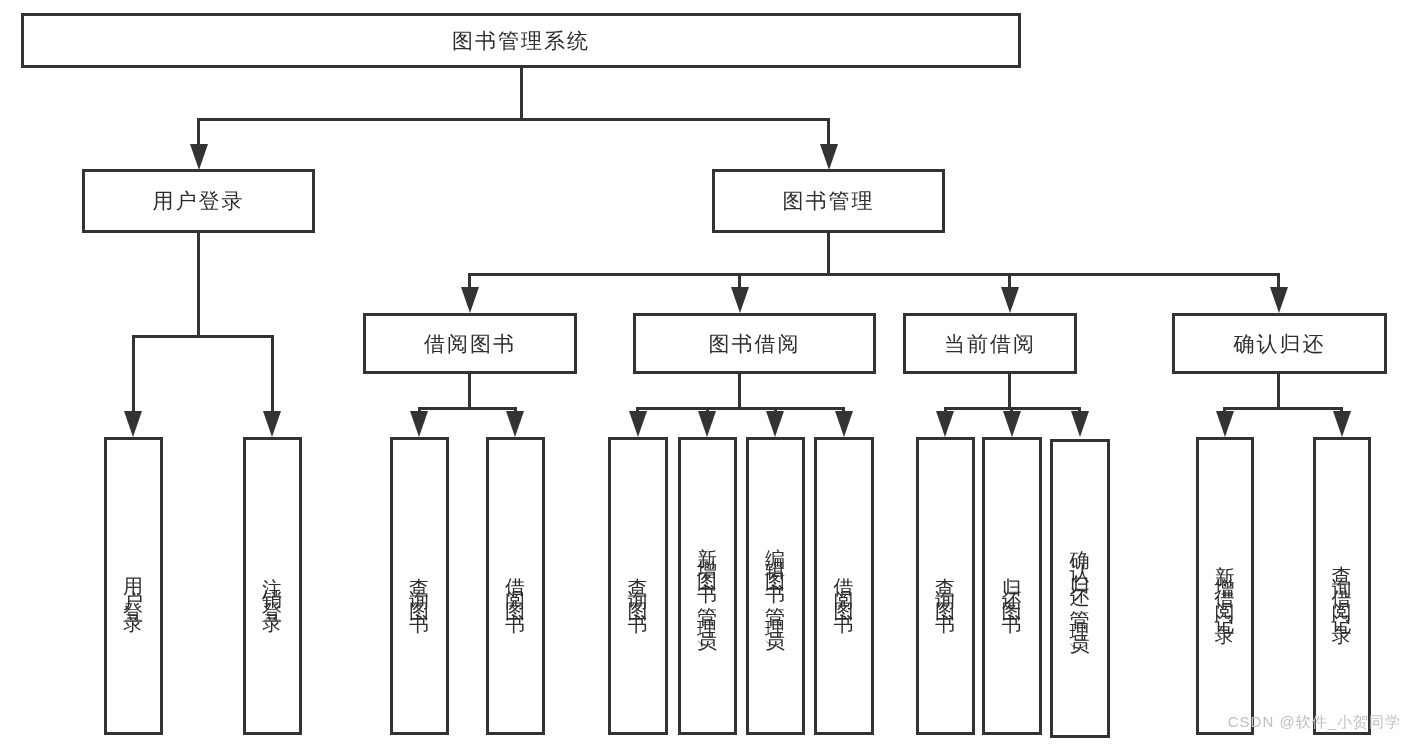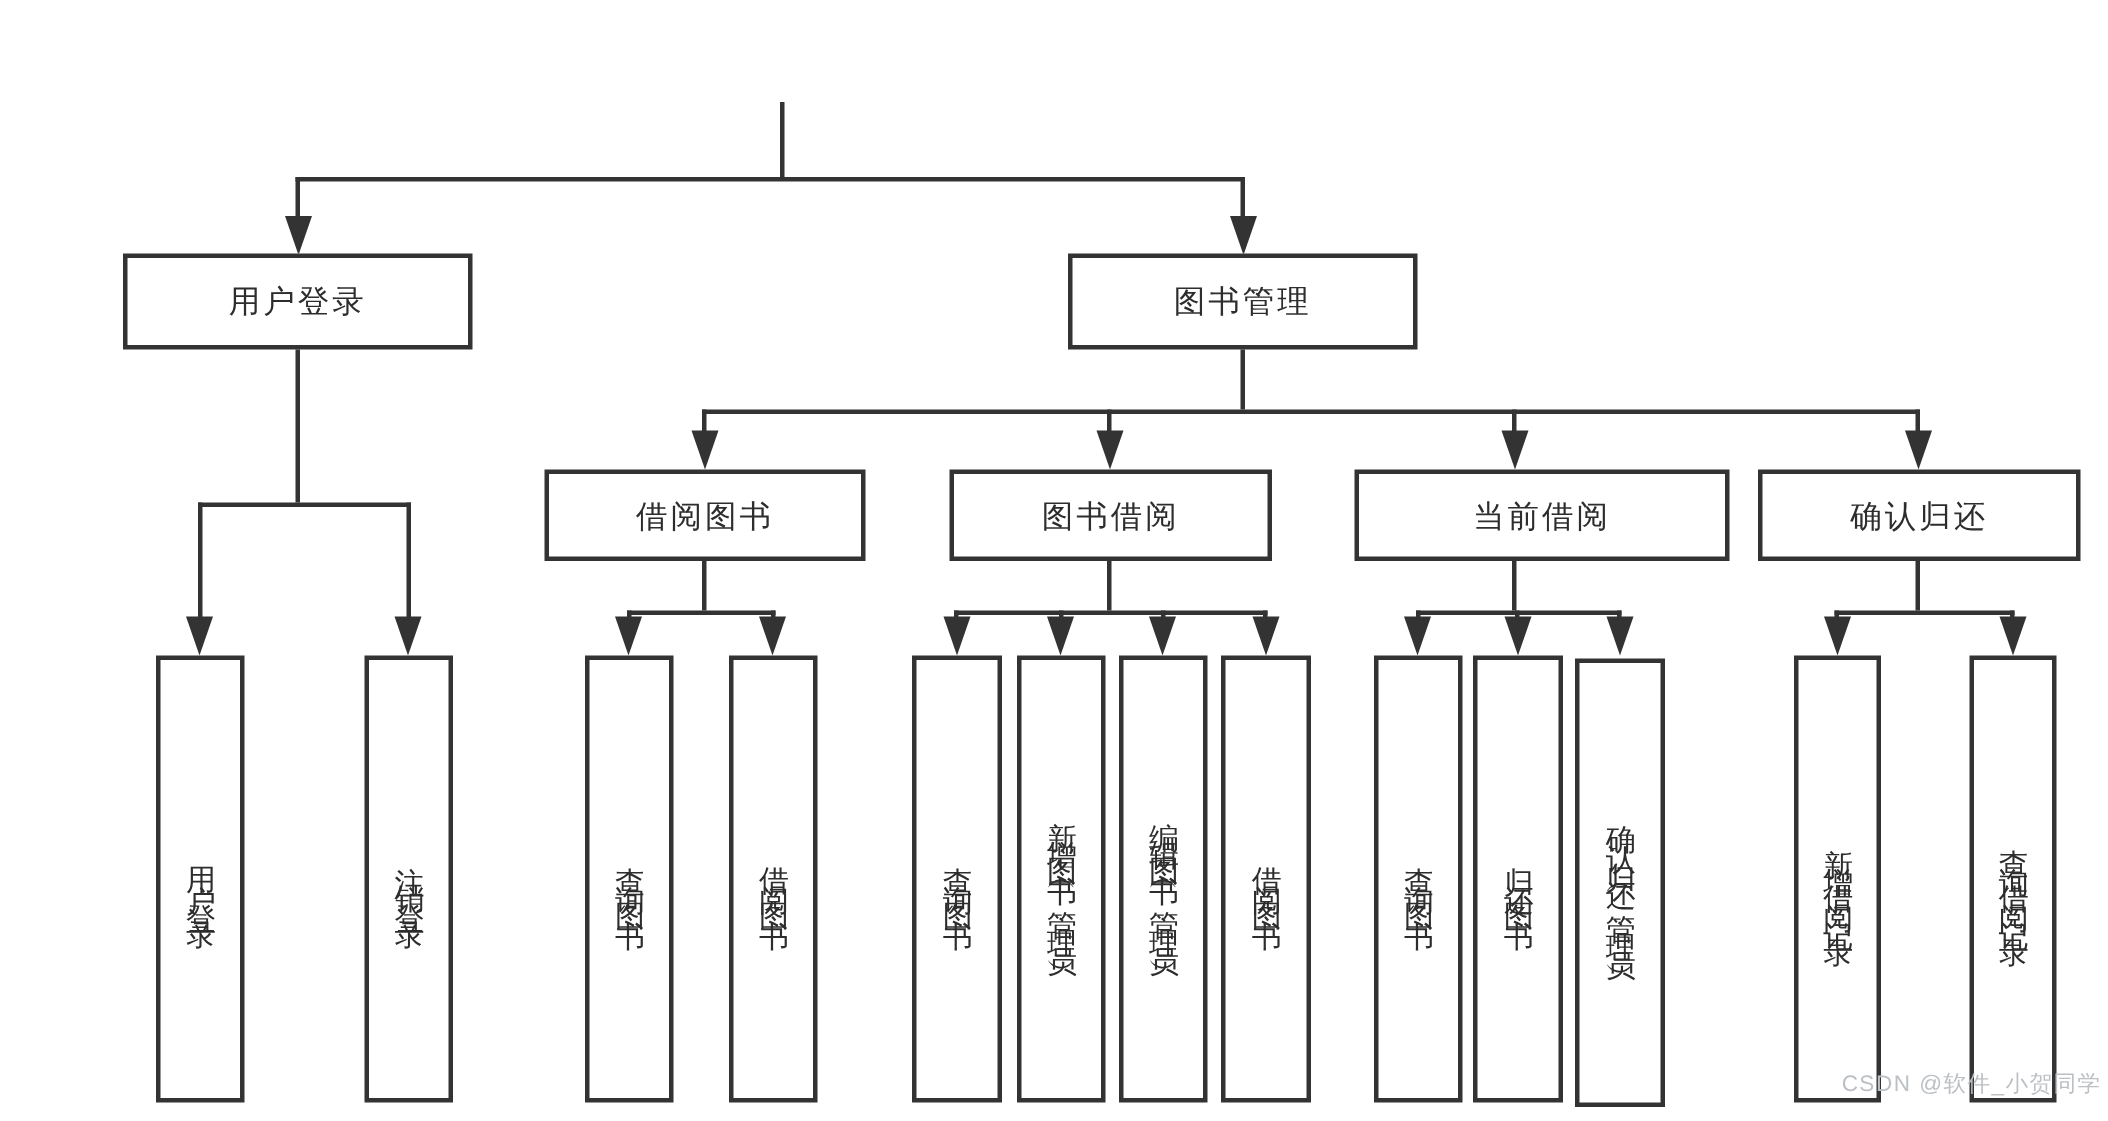--- a/index.html
+++ b/index.html
@@ -61,20 +61,23 @@
     letter-spacing: 1px;
     white-space: nowrap;
     z-index: 3;
   }
 </style>
 </head>
 <body>
 
 <div class="stage">
 
+  <div class="box" style="left:21px;top:13px;width:1000px;height:55px;">
+    <span class="label">图书管理系统</span>
+  </div>
 
   <div class="line v" style="left:520px;top:68px;height:50px;"></div>
   <div class="line h" style="left:197px;top:118px;width:633px;"></div>
   <div class="line v" style="left:197px;top:118px;height:28px;"></div>
   <div class="arrow" style="left:190px;top:144px;"></div>
   <div class="line v" style="left:827px;top:118px;height:28px;"></div>
   <div class="arrow" style="left:820px;top:144px;"></div>
 
   <div class="box" style="left:82px;top:169px;width:233px;height:64px;">
     <span class="label">用户登录</span>
@@ -97,24 +100,24 @@
   <div class="line v" style="left:738px;top:273px;height:16px;"></div>
   <div class="arrow" style="left:731px;top:287px;"></div>
   <div class="line v" style="left:1008px;top:273px;height:16px;"></div>
   <div class="arrow" style="left:1001px;top:287px;"></div>
   <div class="line v" style="left:1277px;top:273px;height:16px;"></div>
   <div class="arrow" style="left:1270px;top:287px;"></div>
 
   <div class="box" style="left:363px;top:313px;width:214px;height:61px;">
     <span class="label">借阅图书</span>
   </div>
-  <div class="box" style="left:633px;top:313px;width:215px;height:61px;justify-content:center;">
+  <div class="box" style="left:633px;top:313px;width:243px;height:61px;justify-content:center;">
     <span class="label">图书借阅</span>
   </div>
-  <div class="box" style="left:903px;top:313px;width:250px;height:61px;">
+  <div class="box" style="left:903px;top:313px;width:174px;height:61px;">
     <span class="label">当前借阅</span>
   </div>
   <div class="box" style="left:1172px;top:313px;width:215px;height:61px;">
     <span class="label">确认归还</span>
   </div>
 
   <div class="line v" style="left:468px;top:374px;height:33px;"></div>
   <div class="line h" style="left:418px;top:407px;width:99px;"></div>
   <div class="line v" style="left:418px;top:407px;height:6px;"></div>
   <div class="arrow" style="left:410px;top:411px;"></div>

